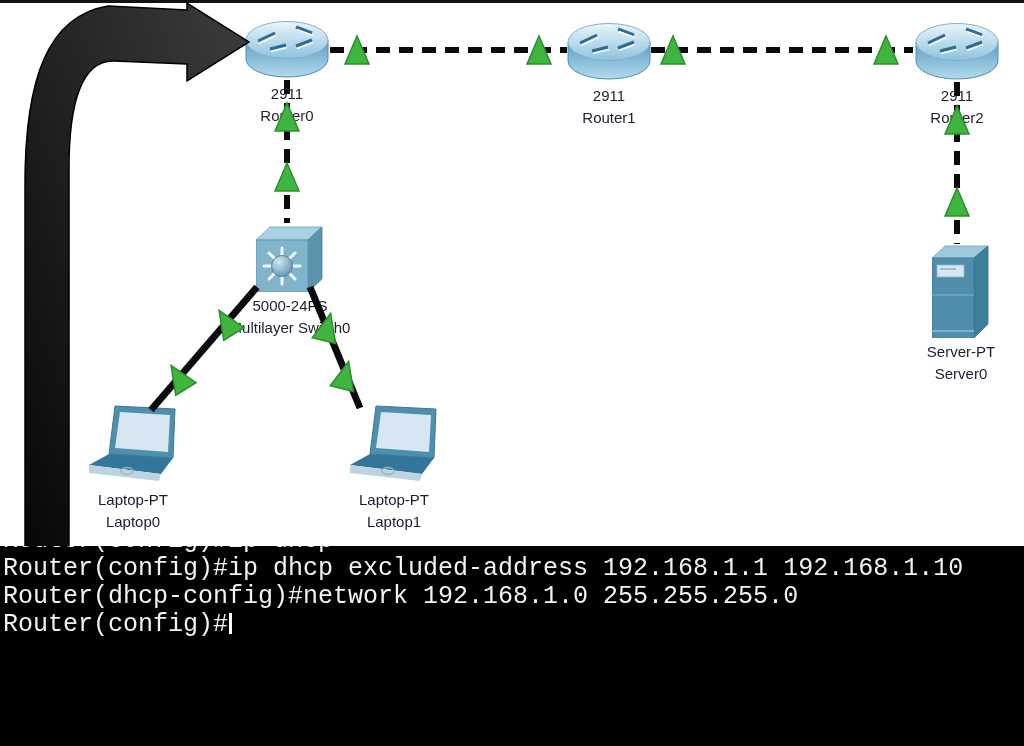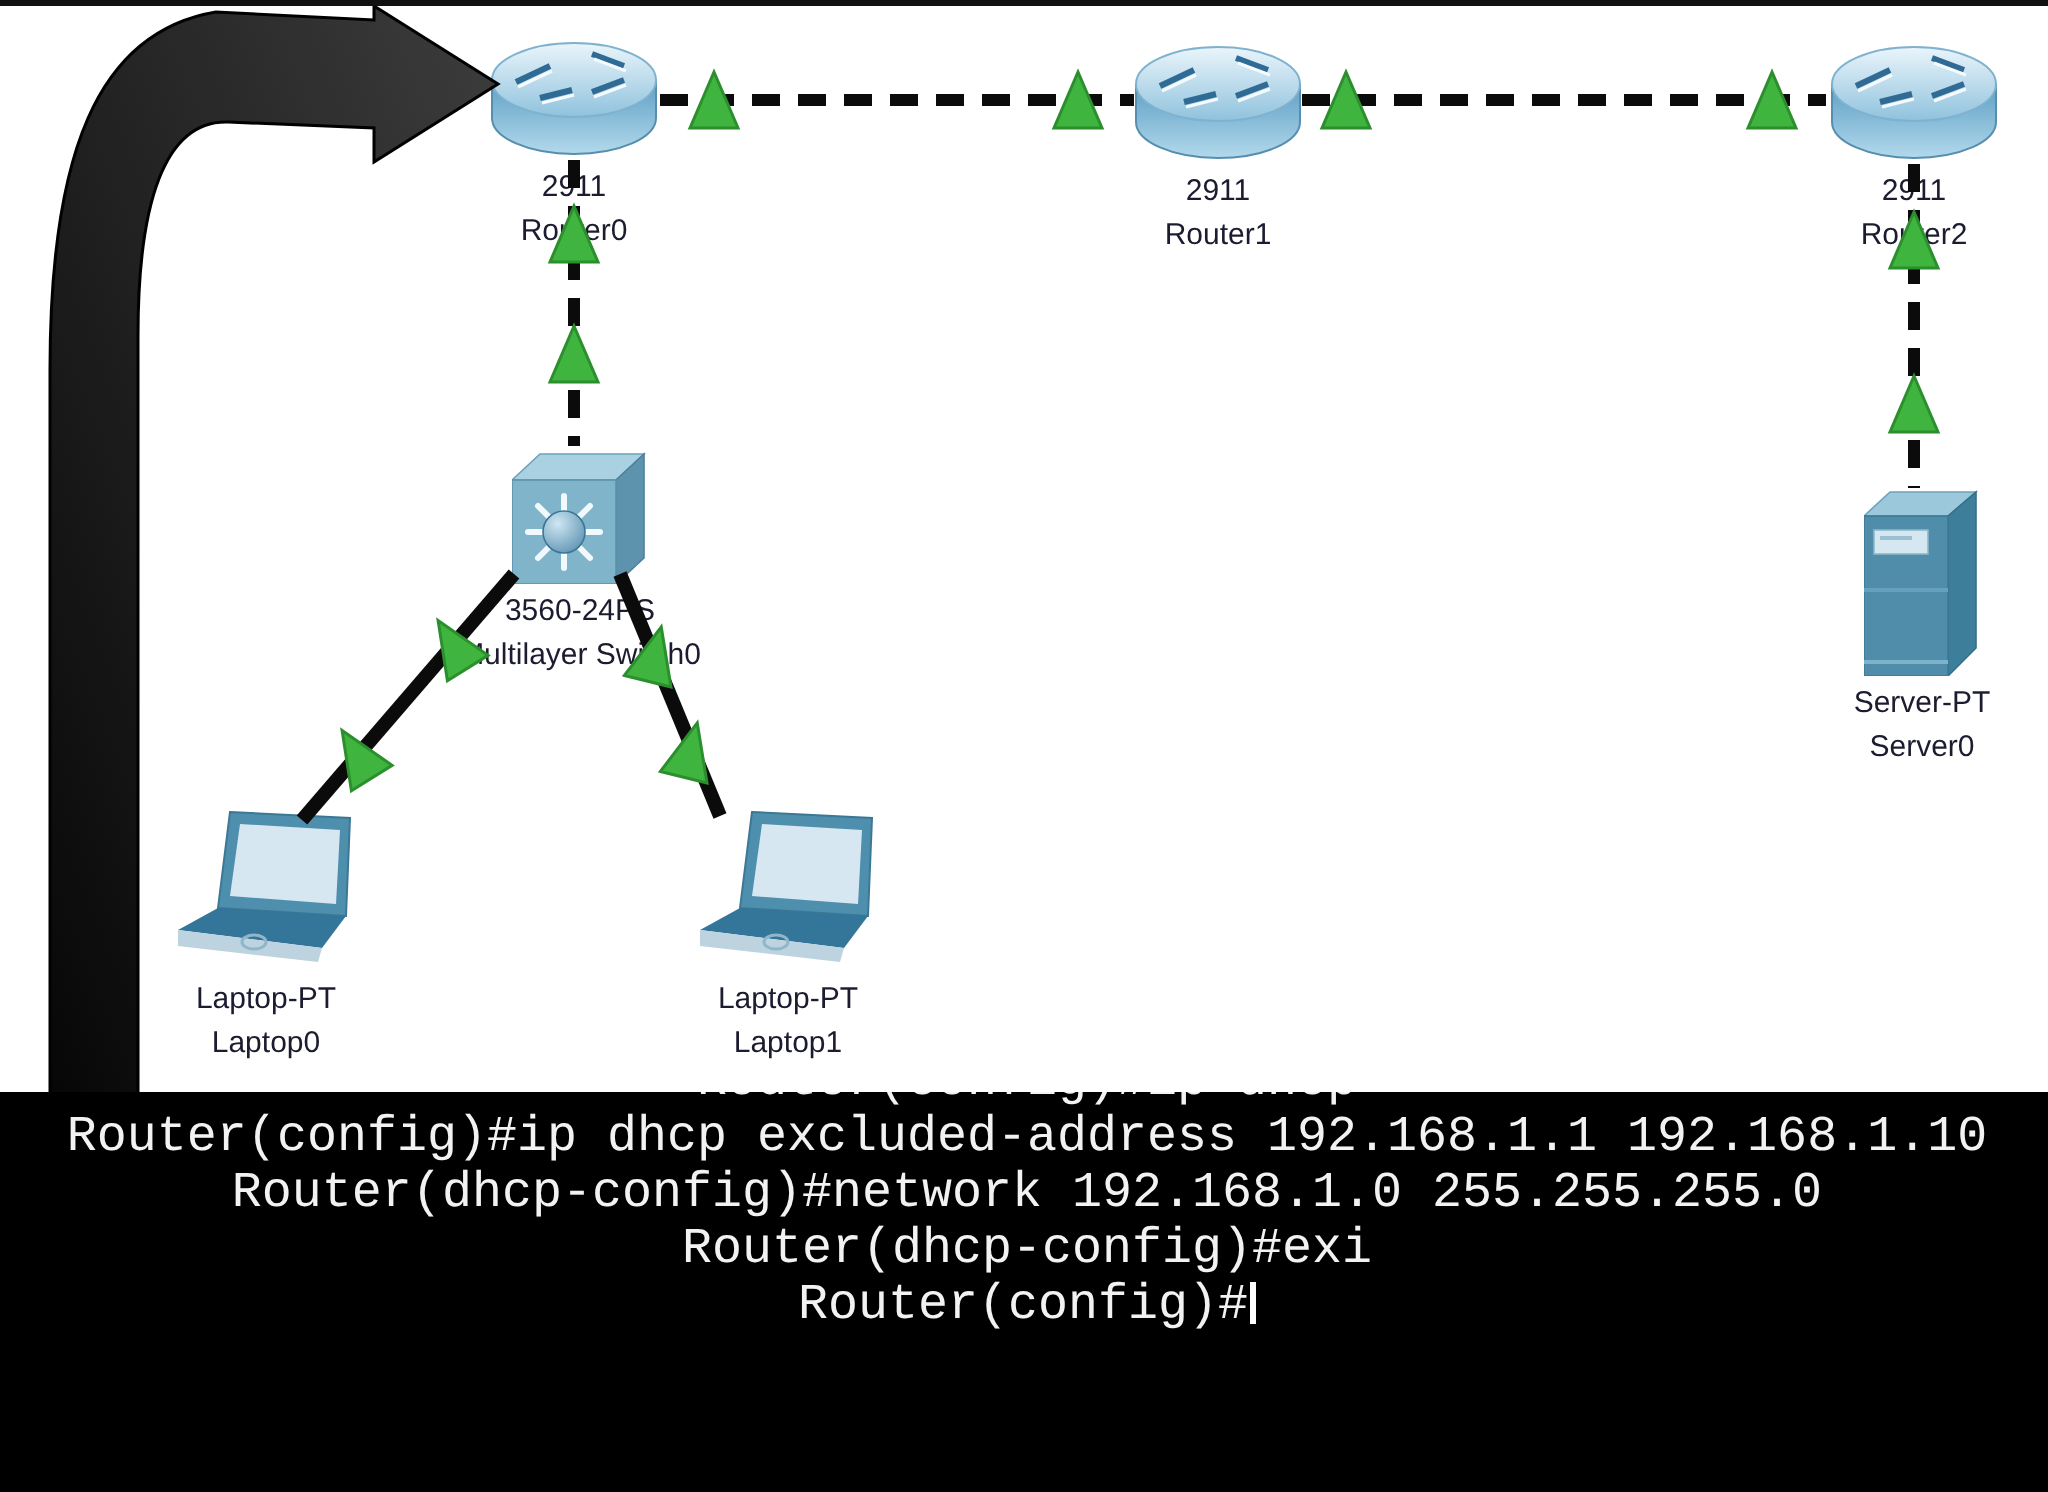--- a/index.html
+++ b/index.html
@@ -18,21 +18,21 @@
 
   
   .terminal {
     position:absolute; left:0; top:546px; width:1024px; height:200px;
     background:#000000; color:#f2f2f2; z-index:4;
     font-family:"Liberation Mono", monospace; font-size:25px; line-height:28px;
     padding-left:3px; overflow:hidden;
   }
   .term-clip { height:9px; overflow:hidden; }
   .term-clip div { margin-top:-19px; }
-  .term-line { white-space:pre;text-align:center; }
+  .term-line { white-space:pre; }
   .cursor { display:inline-block; width:3px; height:21px; background:#ffffff; vertical-align:-3px; margin-left:1px; }
 </style>
 </head>
 <body>
 
 <div class="screen">
   <div class="topbar"></div>
 
   <div class="canvas">
 
@@ -171,21 +171,21 @@
           <line x1="26" y1="42" x2="8" y2="42"></line>
             <line x1="26" y1="42" x2="44" y2="42"></line>
           <line x1="26" y1="42" x2="13" y2="29"></line>
             <line x1="26" y1="42" x2="39" y2="55"></line>
           <line x1="26" y1="42" x2="13" y2="55"></line>
             <line x1="26" y1="42" x2="39" y2="29"></line>
         </g>
         <circle cx="26" cy="42" r="10.5" fill="url(#swb)" stroke="#3c7596" stroke-width="0.8"></circle>
       </svg>
       <div class="labels">
-        <span>3560-24PS</span>
+        <span>5000-24PS</span>
         <span>Multilayer Switch0</span>
       </div>
     </div>
 
     <div class="device" style="left:33px; top:402px;">
       <svg width="88" height="84" viewBox="0 0 88 84">
         <polygon points="26,4 86,7 84,56 20,52" fill="#4e8fae" stroke="#3c7894" stroke-width="1"></polygon>
         <polygon points="31,10 81,13 79,50 26,46" fill="#d6e7f1"></polygon>
         <polygon points="20,52 84,56 72,72 0,63" fill="#34759a"></polygon>
         <polygon points="0,63 72,72 70,79 0,71" fill="#bdd4e0"></polygon>
@@ -237,16 +237,15 @@
       <path d="M 25 560 L 25 185 C 25 78 48 16 108 6 L 187 10 L 187 3 L 249 42 L 187 81 L 187 64 L 114 61 C 82 60 69 102 69 168 L 69 560 Z" fill="url(#arr)" stroke="#000000" stroke-width="1.5"></path>
     </svg>
   </div>
 
   <div class="terminal">
     <div class="term-clip">
       <div class="term-line">Router(config)#ip dhcp</div>
     </div>
     <div class="term-line">Router(config)#ip dhcp excluded-address 192.168.1.1 192.168.1.10</div>
     <div class="term-line">Router(dhcp-config)#network 192.168.1.0 255.255.255.0</div>
-    <div class="term-line">Router(dhcp-config)#exi</div>
     <div class="term-line"><span>Router(config)#</span><span class="cursor"></span></div>
   </div>
 </div>
 
 </body></html>

